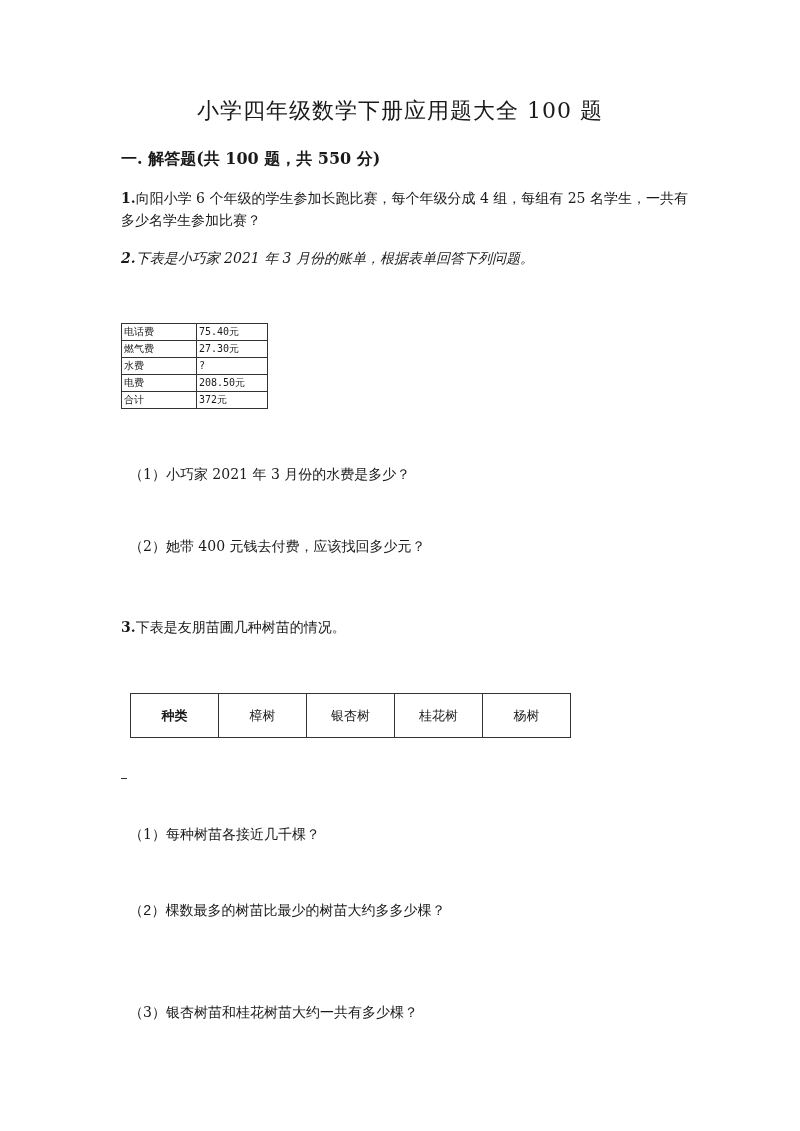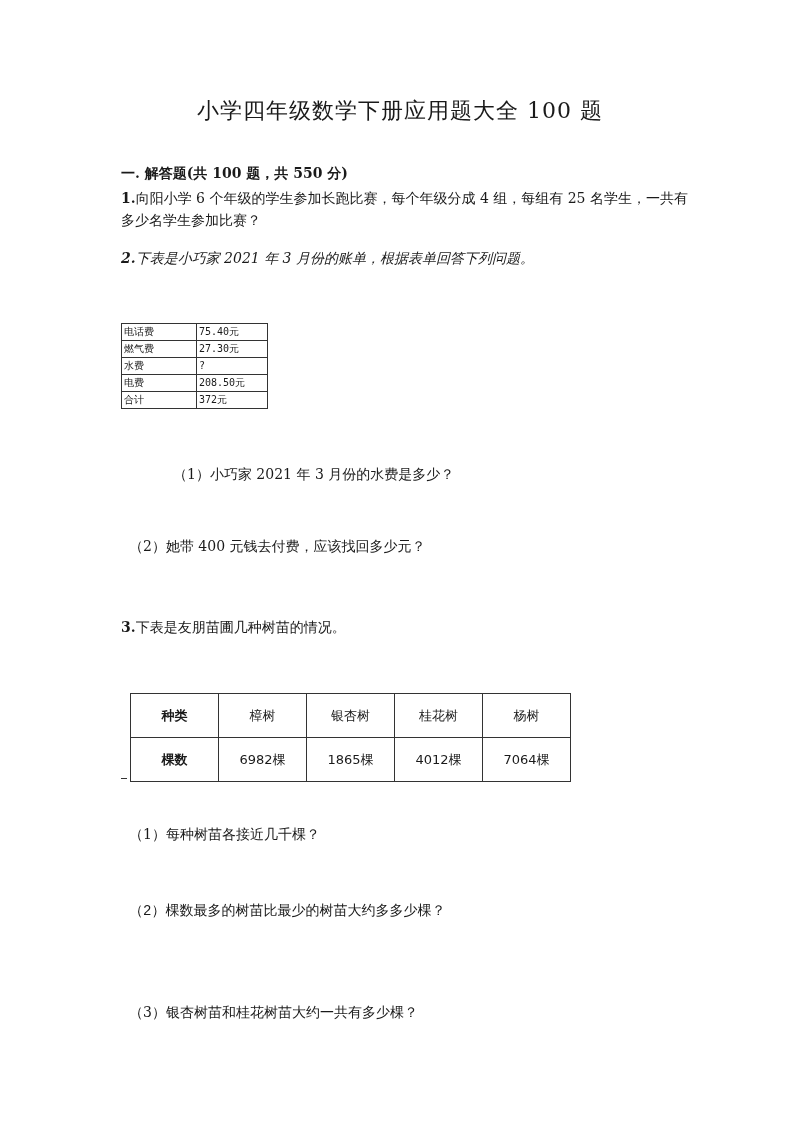--- a/index.html
+++ b/index.html
@@ -1,20 +1,20 @@
 <!DOCTYPE html>
 <html><head>
 <meta charset="utf-8">
 <style>
   html, body { margin:0; padding:0; background:#ffffff; }
   body { width:800px; height:1131px; position:relative; overflow:hidden;
          font-family:"DejaVu Serif", "Liberation Serif", serif; color:#1a1a1a; }
   .abs { position:absolute; }
   .title { left:0; width:800px; top:96px; text-align:center; font-size:22px; letter-spacing:1px; }
-  .section { left:121px; top:165px; font-size:14px; font-weight:bold; }
+  .section { left:121px; top:149px; font-size:16px; font-weight:bold; }
   .q { left:121px; font-size:14px; line-height:22px; width:570px; }
   .q b { font-weight:bold; }
   .sub { left:129px; font-size:14px; }
   table.bill { position:absolute; left:121px; top:323px; border-collapse:collapse;
                font-family:"DejaVu Sans Mono", "Liberation Mono", monospace; font-size:10px; }
   table.bill td { border:1px solid #333; padding:0 2px; height:16px; line-height:16px; }
   table.bill td.k { width:70px; }
   table.bill td.v { width:66px; }
   table.trees { position:absolute; left:130px; top:693px; border-collapse:collapse;
                 font-family:"DejaVu Sans", "Liberation Sans", sans-serif; font-size:13px; }
@@ -54,42 +54,35 @@
         <td class="k">电费</td>
         <td class="v">208.50元</td>
       </tr>
   <tr>
         <td class="k">合计</td>
         <td class="v">372元</td>
       </tr>
 </tbody>
   </table>
 
-<div class="abs sub" style="top:466px;margin-left:44px;">（1）小巧家 2021 年 3 月份的水费是多少？</div>
+<div class="abs sub" style="top:466px;">（1）小巧家 2021 年 3 月份的水费是多少？</div>
 <div class="abs sub" style="top:538px;text-align:center;">（2）她带 400 元钱去付费，应该找回多少元？</div>
 
 <div class="abs q" style="top:616px;">
   <b>3.</b><span>下表是友朋苗圃几种树苗的情况。</span>
 </div>
 
 <table class="trees">
   <tbody>
       <tr>
     <td class="h">种类</td>
     <td>樟树</td>
     <td>银杏树</td>
     <td>桂花树</td>
     <td>杨树</td>
   </tr>
-  <tr>
-    <td class="h">棵数</td>
-    <td>6982棵</td>
-    <td>1865棵</td>
-    <td>4012棵</td>
-    <td>7064棵</td>
-  </tr>
 </tbody>
   </table>
 <div class="abs dash"></div>
 
 <div class="abs sub" style="top:826px;">（1）每种树苗各接近几千棵？</div>
 <div class="abs sub" style="top:902px;font-family:Liberation Mono, monospace;">（2）棵数最多的树苗比最少的树苗大约多多少棵？</div>
 <div class="abs sub" style="top:1004px;">（3）银杏树苗和桂花树苗大约一共有多少棵？</div>
 
 </body></html>

